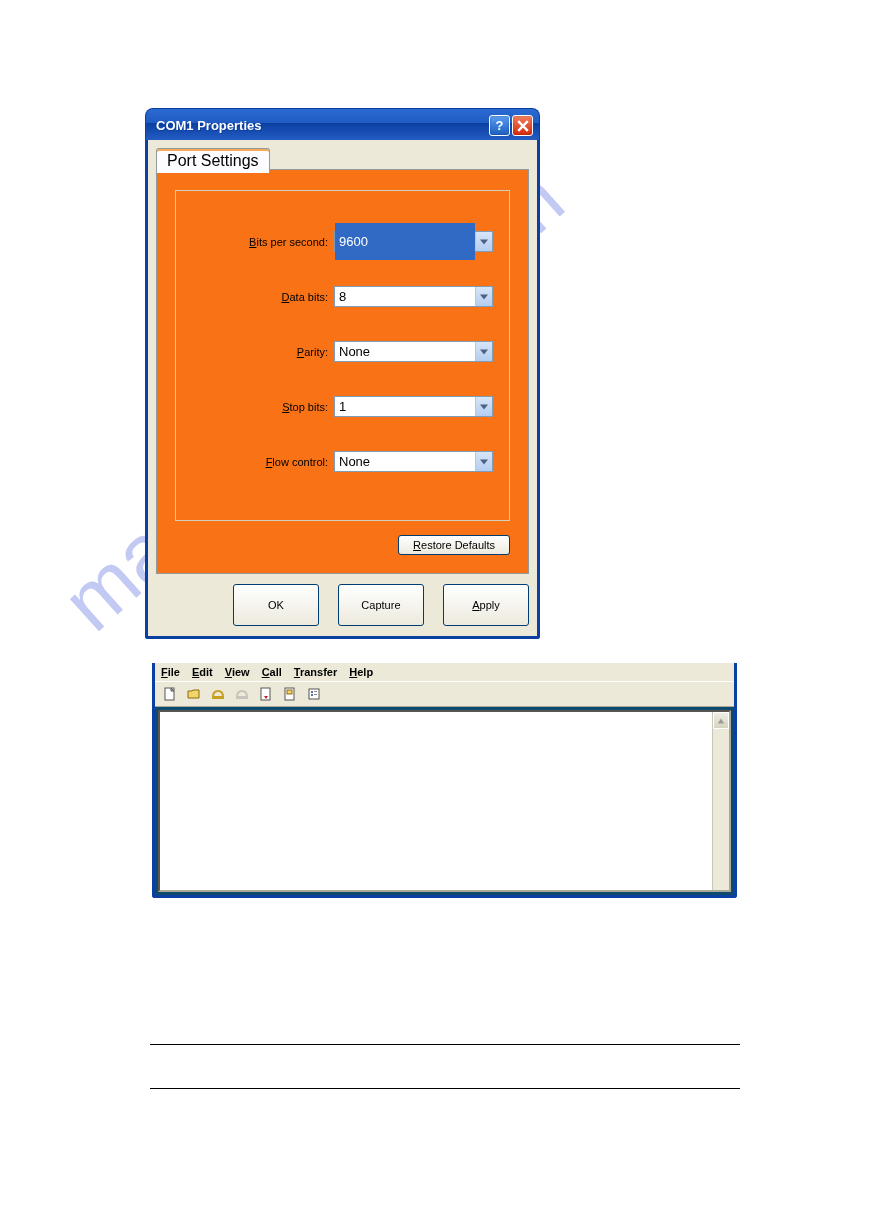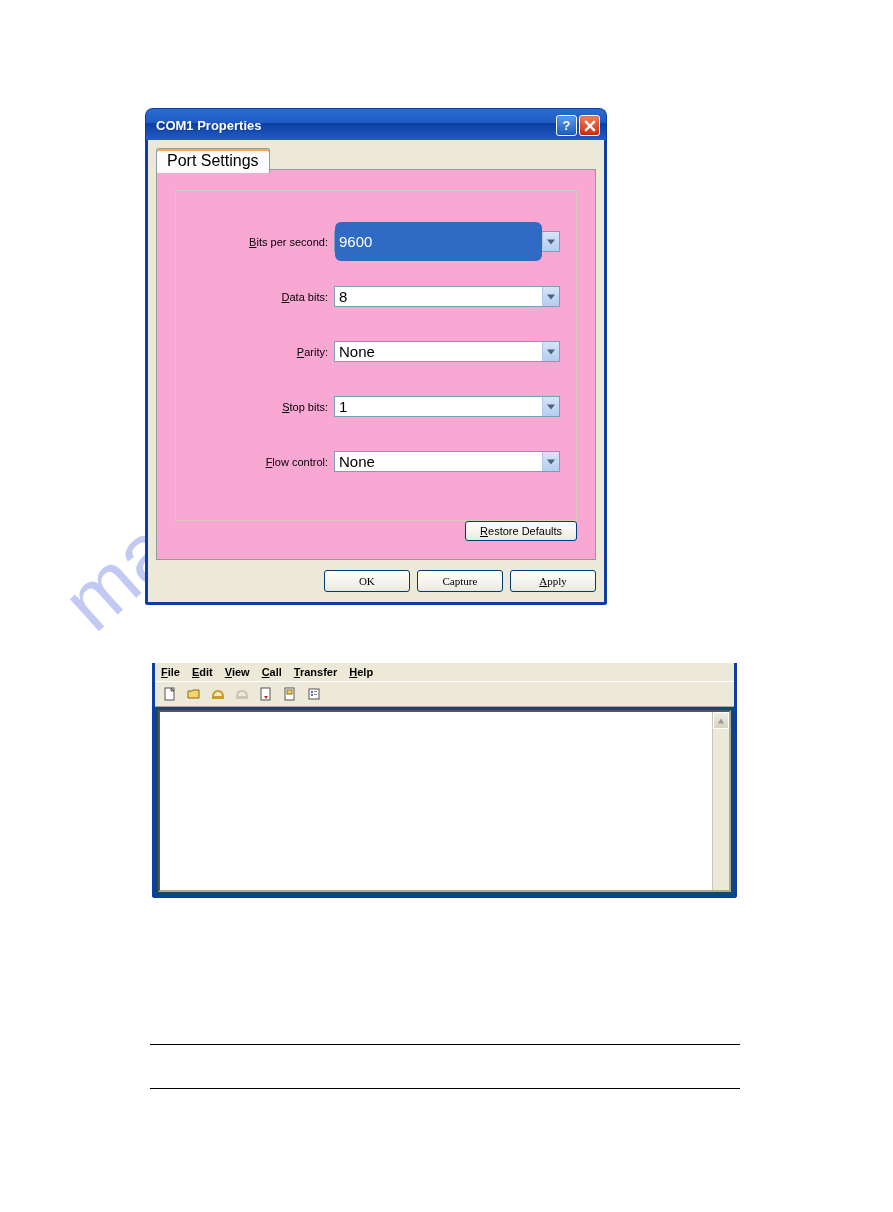--- a/index.html
+++ b/index.html
@@ -7,21 +7,21 @@
     font-family: Tahoma, sans-serif;
     font-size: 11px;
     background: #fff;
     width: 893px;
     height: 1212px;
     position: relative;
   }
   .container { position: absolute; }
   
   
-  .dlg1 { left: 145px; top: 108px; width: 462px; }
+  .dlg1 { left: 145px; top: 108px; width: 395px; }
   .titlebar {
     background: linear-gradient(to bottom, #2a6ad3 0%, #1f5bc2 45%, #0b3fa2 46%, #245cc2 100%);
     border-radius: 8px 8px 0 0;
     padding: 6px 6px 4px 10px;
     display: flex;
     align-items: center;
     border: 1px solid #0a3fa0;
     border-bottom: none;
   }
   .title-text {
@@ -56,64 +56,64 @@
     background: #fcfcfe;
     border: 1px solid #919b9c;
     border-bottom: none;
     border-radius: 3px 3px 0 0;
     padding: 3px 10px;
     box-shadow: inset 0 2px 0 #f7a954;
     font-size: 16px;
     z-index: 2;
   }
   .tabpanel {
-    background: #f9a8d4;
+    background: #f97316;
     border: 1px solid #919b9c;
     padding: 20px 18px 18px 18px;
     margin-top: -1px;
   }
   .groupbox {
     border: 1px solid #d0d0bf;
     padding: 28px 16px 28px 16px;
   }
   .row { display: flex; align-items: center; margin: 12px 0 34px 0; }
   .row:last-child { margin-bottom: 8px; }
   .lbl { width: 142px; text-align: right; padding-right: 6px; }
   .underline { text-decoration: underline; }
   .combo {
     flex: 1;
     height: 21px;
     border: 1px solid #7f9db9;
     background: #fff;
     display: flex; align-items: center;
     position: relative;
   }
-  .combo-val { flex:1; padding: 11px 4px; font-size:15px;border-radius:6px; }
+  .combo-val { flex:1; padding: 11px 4px; font-size:13px; }
   .combo.selected .combo-val { background:#316ac5; color:#fff; }
   .combo-btn {
     width: 17px; height: 19px;
     background: linear-gradient(to bottom,#d7e5f7,#b4cdf0);
     border-left: 1px solid #b4c8e4;
     display:flex; align-items:center; justify-content:center;
   }
   .combo-btn svg { width:8px; height:6px; fill:#4d6185;}
   
-  .restore-row { text-align: right; }
+  .restore-row { text-align: right; margin-top: 14px; }
   .btn {
     background: linear-gradient(to bottom,#fff,#eceade);
     border: 1px solid #003c74;
     border-radius: 3px;
     padding: 3px 14px;
     font-size: 11px;
     font-family: Tahoma, sans-serif;
     min-width: 76px;
     cursor:pointer;
   }
   .btn-row { text-align: right; margin-top: 10px; }
-  .btn-row .btn { margin-left: 4px; min-width: 86px; padding:4px 0;font-family:Liberation Serif, serif;}
+  .btn-row .btn { margin-left: 16px; min-width: 86px; padding:14px 0;}
   
   
   .dlg2 { left: 152px; top: 663px; width: 585px; }
   .ht-icon {
     width:16px; height:16px; margin-right:4px;
     background: radial-gradient(circle at 30% 30%, #f7c040, #d03010);
     border-radius:50%;
   }
   .winbtns { display:flex; gap:2px;}
   .dlg2-body {

